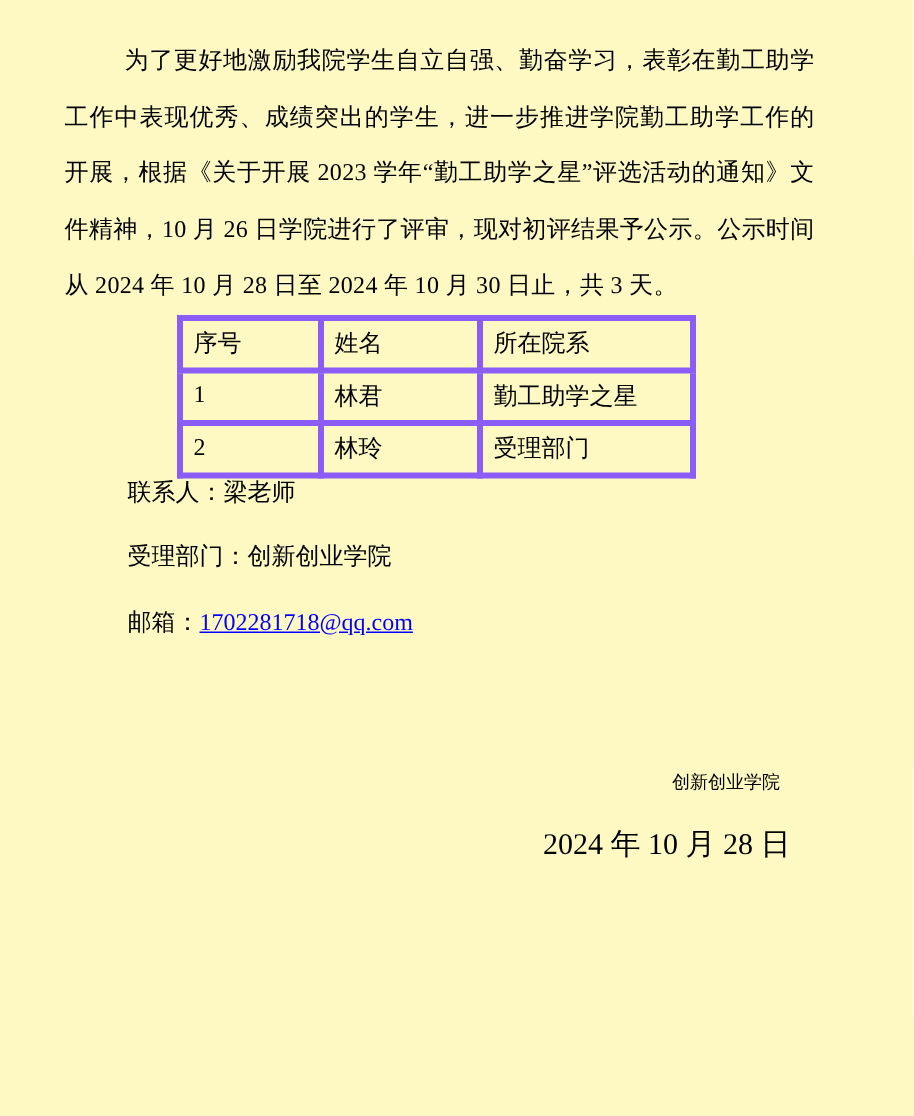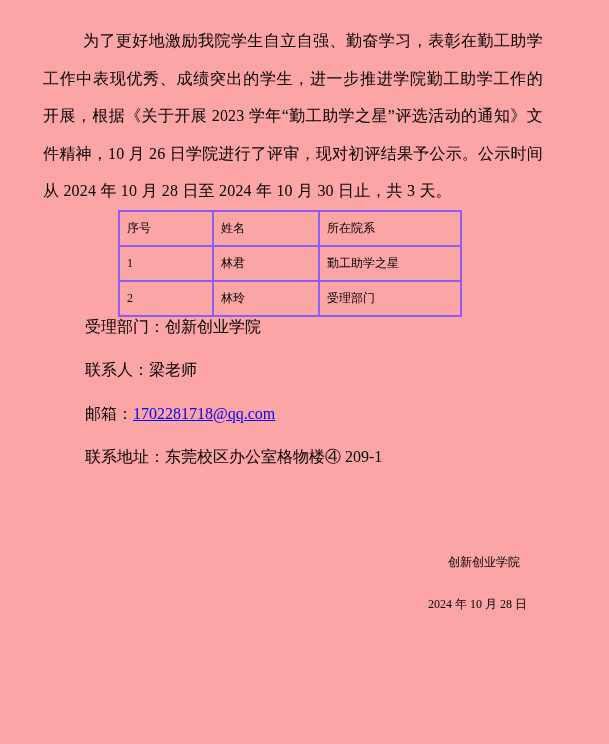--- a/index.html
+++ b/index.html
@@ -8,21 +8,21 @@
     width: 609px;
     height: 744px;
     position: relative;
     font-family: "Liberation Serif", "DejaVu Serif", serif;
     color: #000000;
     overflow: hidden;
   }
   .page {
     position: absolute;
     inset: 0;
-    background: #fca5a5;
+    background: #fef9c3;
   }
   .content {
     position: absolute;
     left: 43px;
     top: 22px;
     width: 500px;
   }
   .intro {
     font-size: 16px;
     line-height: 37.5px;
@@ -30,24 +30,24 @@
     text-indent: 40px;
     letter-spacing: 0.2px;
   }
   table.results {
     border-collapse: collapse;
     margin-left: 75px;
     margin-top: 0;
     table-layout: fixed;
   }
   table.results th, table.results td {
-    border: 2px solid #8b5cf6;
+    border: 4px solid #8b5cf6;
     height: 35px;
     padding: 0 0 0 7px;
-    font-size: 12px;
+    font-size: 16px;
     font-weight: normal;
     text-align: left;
     vertical-align: middle;
   }
   .col-seq   { width: 94px;  }
   .col-name  { width: 106px; }
   .col-dept  { width: 142px; }
   .contact {
     font-size: 16px;
     line-height: 20px;
@@ -64,21 +64,21 @@
     margin-top: 84px;
     text-align: right;
   }
   .sig-org {
     font-size: 12px;
     line-height: 22px;
     padding-right: 23px;
     margin-bottom: 20px;
   }
   .sig-date {
-    font-size: 12px;
+    font-size: 20px;
     line-height: 22px;
     padding-right: 16px;
   }
 </style>
 </head>
 <body>
 
 <div class="page">
   <div class="content">
 
@@ -100,28 +100,27 @@
         </tr>
         <tr>
           <td class="col-seq">2</td>
           <td class="col-name">林玲</td>
           <td class="col-dept">受理部门</td>
         </tr>
       </tbody>
     </table>
 
 
+    <p class="contact">联系人：梁老师</p>
+
     <p class="contact">受理部门：创新创业学院</p>
-
-    <p class="contact">联系人：梁老师</p>
 
 
     <p class="contact"><span>邮箱：</span><a class="email-link" href="#">1702281718@qq.com</a></p>
 
-    <p class="contact">联系地址：东莞校区办公室格物楼④ 209-1</p>
 
     <div class="signature">
       <p class="sig-org">创新创业学院</p>
       <p class="sig-date">2024 年 10 月 28 日</p>
     </div>
 
   </div>
 </div>
 
 </body></html>

